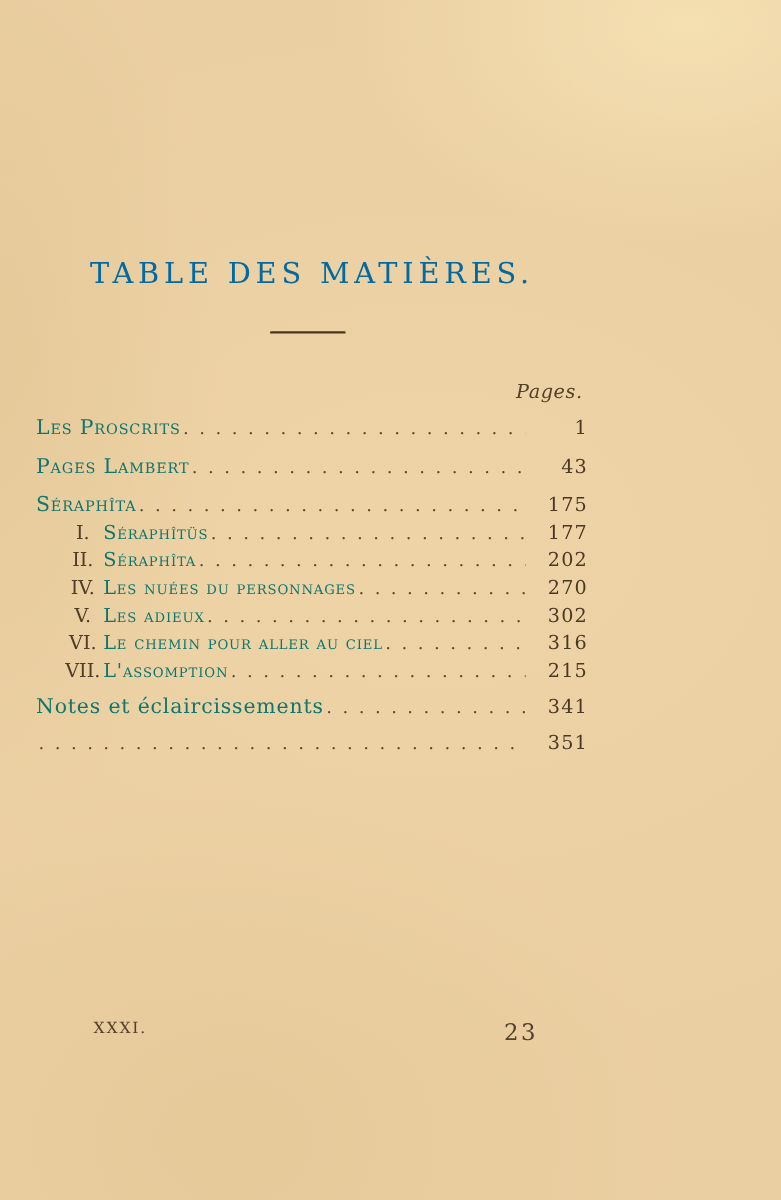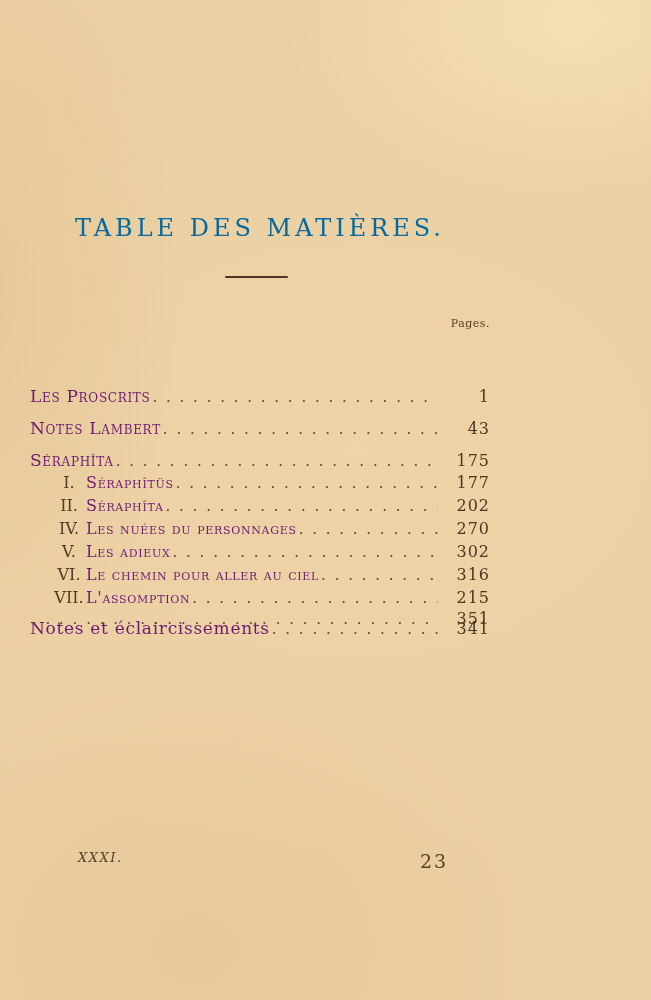--- a/index.html
+++ b/index.html
@@ -48,24 +48,25 @@
     width: 63px;
     height: 2px;
     background: #4a3723;
     border-radius: 1px;
   }
   .pages-header {
     position: absolute;
     top: 317px;
     right: 0;
     width: 60px;
-    text-align: right;
-    font-size: 11px;
+    text-align: left;
+    font-size: 16px;
     letter-spacing: 0.5px;
     color: #54402a;
+    font-style: italic;
   }
   .toc-rows {
     position: absolute;
     left: 0;
     top: 336px;
     width: 100%;
   }
   .row {
     display: flex;
     align-items: baseline;
@@ -79,22 +80,21 @@
   .numeral {
     width: 34px;
     flex: 0 0 34px;
     text-align: center;
     font-size: 16px;
     color: #503c27;
   }
   .label {
     font-size: 17px;
     letter-spacing: 0.7px;
-    color: #701a75;
-    margin-top: 39px;
+    color: #0f766e;
   }
   .row.main .label,
   .row.sub .label {
     font-variant: small-caps;
   }
   .row.sub .label {
     font-size: 16px;
   }
   .leader {
     flex: 1 1 auto;
@@ -115,21 +115,20 @@
     letter-spacing: 1px;
     color: #4b3823;
   }
   .footer-left {
     position: absolute;
     left: 78px;
     top: 850px;
     font-size: 13px;
     letter-spacing: 1.5px;
     color: #55412b;
-    font-style: italic;
   }
   .footer-right {
     position: absolute;
     left: 420px;
     top: 850px;
     font-size: 19px;
     letter-spacing: 2px;
     color: #55412b;
   }
 </style>
@@ -147,21 +146,21 @@
 
     <div class="toc-rows" id="toc-rows">
         <div class="row main">
 
     <span class="label">Les Proscrits</span>
     <span class="leader"></span>
     <span class="pagenum">1</span>
   </div>
         <div class="row main">
 
-    <span class="label">Notes Lambert</span>
+    <span class="label">Pages Lambert</span>
     <span class="leader"></span>
     <span class="pagenum">43</span>
   </div>
         <div class="row main">
 
     <span class="label">Séraphîta</span>
     <span class="leader"></span>
     <span class="pagenum">175</span>
   </div>
         <div class="row sub">

